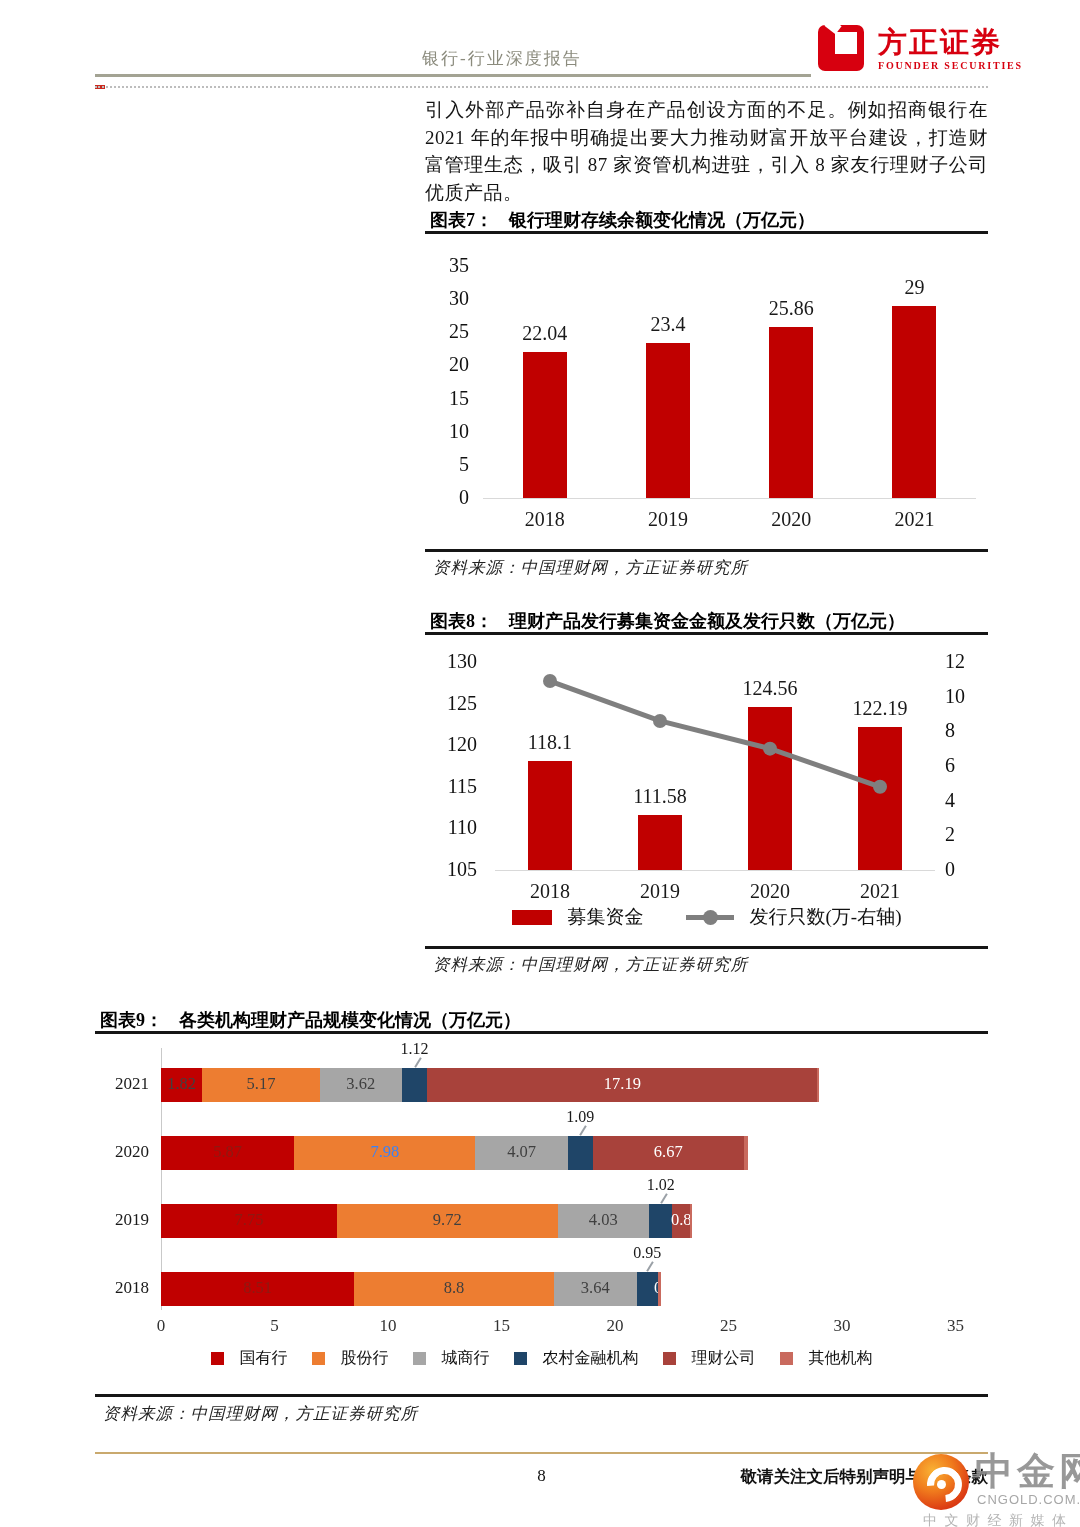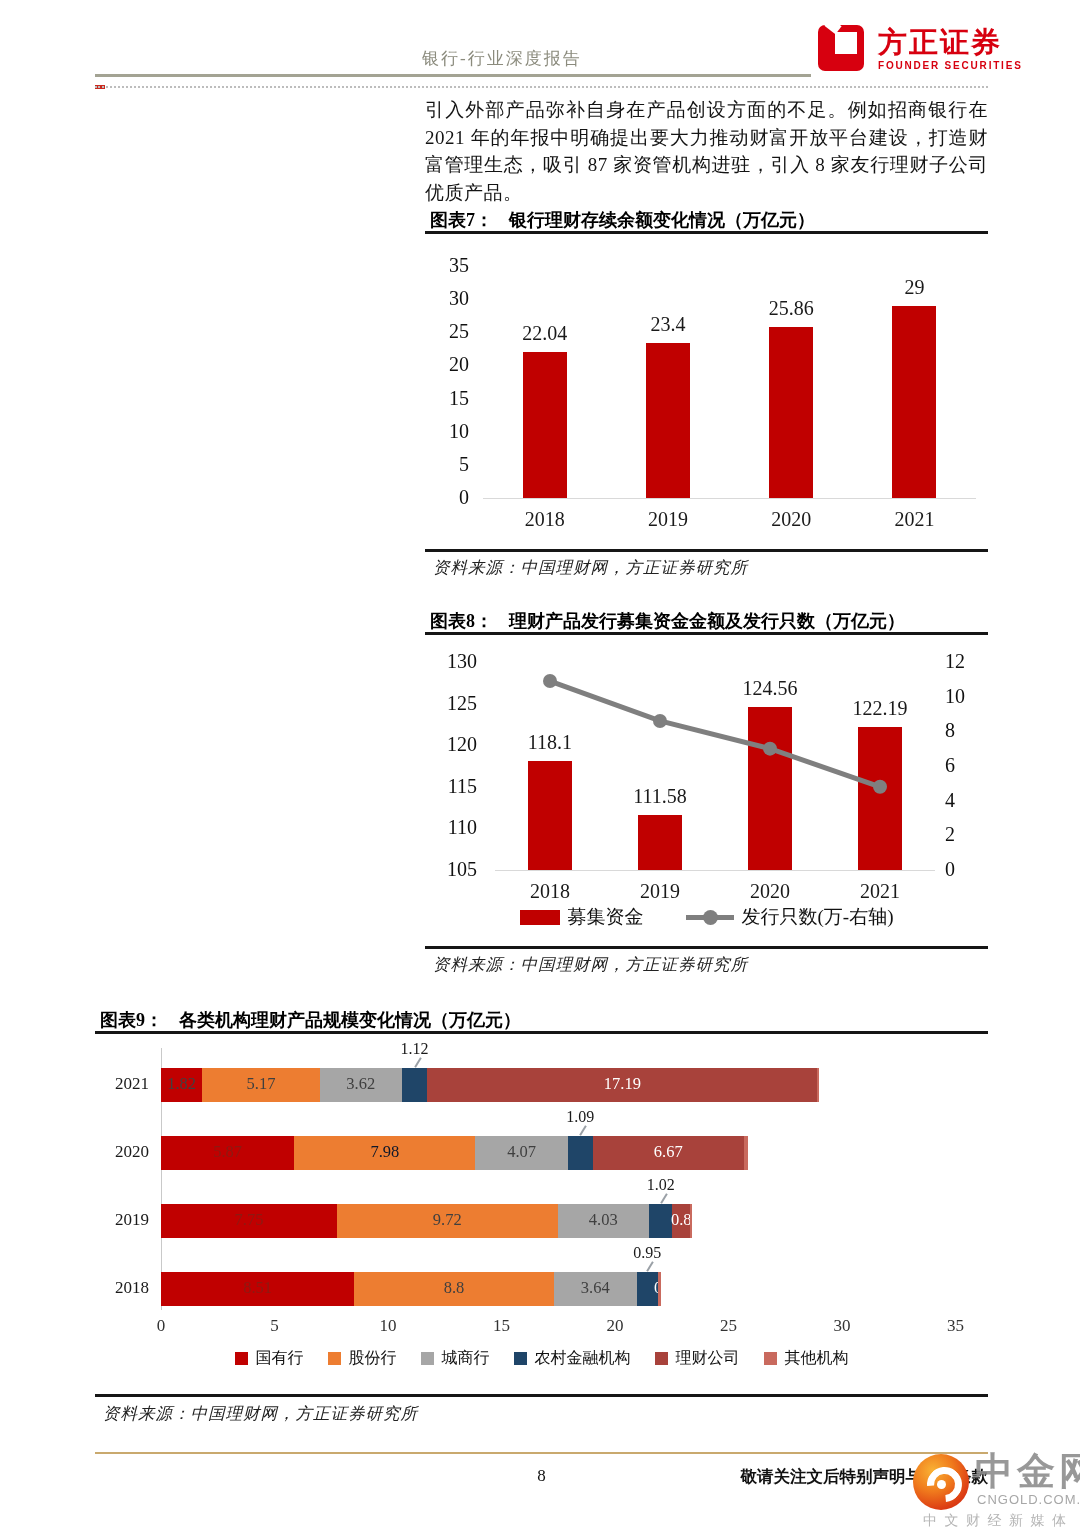--- a/index.html
+++ b/index.html
@@ -12,32 +12,32 @@
   
   .report-type{font-size:17px; letter-spacing:2px; color:#8b8b7d;}
   .header-rule{height:3px; background:#a3a393;}
   .dotted-rule{border-top:2px dotted #bdbdbd;}
   .red-tick{background:#c92a1f; height:4px; width:10px;}
   .logo{display:flex; align-items:flex-end; gap:14px;}
   .logo-icon{position:relative; width:46px; height:46px; background:#d7000f; border-radius:7px;}
   .logo-icon .hole{position:absolute; top:7px; right:7px; width:22px; height:22px; background:#fff;}
   .logo-icon .notch{position:absolute; top:-4px; left:8px; width:14px; height:10px; background:#fff; transform:rotate(38deg);}
   .logo-text-name{font-family:"Liberation Sans","DejaVu Sans",sans-serif; font-weight:bold; font-size:29px; color:#d7000f; letter-spacing:2px; line-height:1;}
-  .logo-text-sub{font-family:Liberation Sans, sans-serif; font-weight:bold; font-size:10px; color:#d7000f; letter-spacing:1.8px; margin-top:3px;}
+  .logo-text-sub{font-family:Liberation Serif, serif; font-weight:bold; font-size:10px; color:#d7000f; letter-spacing:1.8px; margin-top:3px;}
   
   .paragraph{font-size:19px; line-height:27.5px; text-align:justify; letter-spacing:0.5px; color:#141414;}
   
   .fig-caption{display:flex; gap:16px; align-items:baseline; font-size:18px; font-weight:bold; color:#000;}
   .black-rule{height:3px; background:#161616;}
   .source-note{font-style:italic; font-size:16.5px; letter-spacing:1px; color:#222;}
   .chart-host{position:absolute;}
   .tick{position:absolute; font-size:20px; color:#111;}
   .tick9{position:absolute; font-size:17px; color:#333;}
   .legend-row{display:flex; justify-content:center; align-items:center;}
-  .legend-item{display:flex; align-items:center; gap:8px;}
+  .legend-item{display:flex; align-items:center; gap:16px;}
   .legend-swatch{display:inline-block; width:13px; height:13px;}
   .legend-swatch-bar{display:inline-block; width:40px; height:15px;}
   .legend-line{position:relative; display:inline-block; width:48px; height:5px; background:#7f7f7f;}
   .legend-line .dot{position:absolute; left:17px; top:-5px; width:15px; height:15px; border-radius:50%; background:#7f7f7f;}
   .legend-text{font-size:19px; color:#111;}
   .legend-text9{font-size:16px; color:#111;}
   
   .tan-rule{height:2px; background:#c9a96e;}
   .page-number{font-size:17px; text-align:center; color:#111;}
   .disclaimer{font-size:16.5px; font-weight:600; text-align:right; color:#111;}
@@ -184,21 +184,21 @@
       <div style="position: absolute; left: 306.847px; top: 28px; width: 25.424px; height: 34px; background: rgb(31, 69, 104);"></div>
       <div style="position: absolute; left: 289.559px; top: 0px; width: 60px; text-align: center; font-size: 16px;">1.12</div>
       <div style="position: absolute; left: 321.559px; top: 17px; width: 2px; height: 11px; background: rgb(154, 160, 166); transform: rotate(32deg);"></div>
       <div style="position: absolute; left: 332.271px; top: 28px; width: 390.213px; height: 34px; background: rgb(168, 66, 59);"></div>
       <div style="position: absolute; left: 495.377px; top: 34px; width: 64px; text-align: center; font-size: 16.5px; color: rgb(255, 255, 255);">17.19</div>
       <div style="position: absolute; left: 722.484px; top: 28px; width: 1.816px; height: 34px; background: rgb(201, 106, 94);"></div>
       <div style="position: absolute; left: 0px; top: 102px; width: 54px; text-align: right; font-size: 17px;">2020</div>
       <div style="position: absolute; left: 66px; top: 96px; width: 133.249px; height: 34px; background: rgb(192, 0, 0);"></div>
       <div style="position: absolute; left: 100.624px; top: 102px; width: 64px; text-align: center; font-size: 16.5px; color: rgb(140, 26, 18);">5.87</div>
       <div style="position: absolute; left: 199.249px; top: 96px; width: 181.146px; height: 34px; background: rgb(237, 125, 49);"></div>
-      <div style="position: absolute; left: 257.822px; top: 102px; width: 64px; text-align: center; font-size: 16.5px; color: #0f172a;">7.98</div>
+      <div style="position: absolute; left: 257.822px; top: 102px; width: 64px; text-align: center; font-size: 16.5px; color: #3b82f6;">7.98</div>
       <div style="position: absolute; left: 380.395px; top: 96px; width: 92.389px; height: 34px; background: rgb(166, 166, 166);"></div>
       <div style="position: absolute; left: 394.589px; top: 102px; width: 64px; text-align: center; font-size: 16.5px; color: rgb(63, 63, 63);">4.07</div>
       <div style="position: absolute; left: 472.784px; top: 96px; width: 24.743px; height: 34px; background: rgb(31, 69, 104);"></div>
       <div style="position: absolute; left: 455.156px; top: 68px; width: 60px; text-align: center; font-size: 16px;">1.09</div>
       <div style="position: absolute; left: 487.156px; top: 85px; width: 2px; height: 11px; background: rgb(154, 160, 166); transform: rotate(32deg);"></div>
       <div style="position: absolute; left: 497.527px; top: 96px; width: 151.409px; height: 34px; background: rgb(168, 66, 59);"></div>
       <div style="position: absolute; left: 541.231px; top: 102px; width: 64px; text-align: center; font-size: 16.5px; color: rgb(255, 255, 255);">6.67</div>
       <div style="position: absolute; left: 648.936px; top: 96px; width: 4.086px; height: 34px; background: rgb(201, 106, 94);"></div>
       <div style="position: absolute; left: 0px; top: 170px; width: 54px; text-align: right; font-size: 17px;">2019</div>
       <div style="position: absolute; left: 66px; top: 164px; width: 175.925px; height: 34px; background: rgb(192, 0, 0);"></div>

